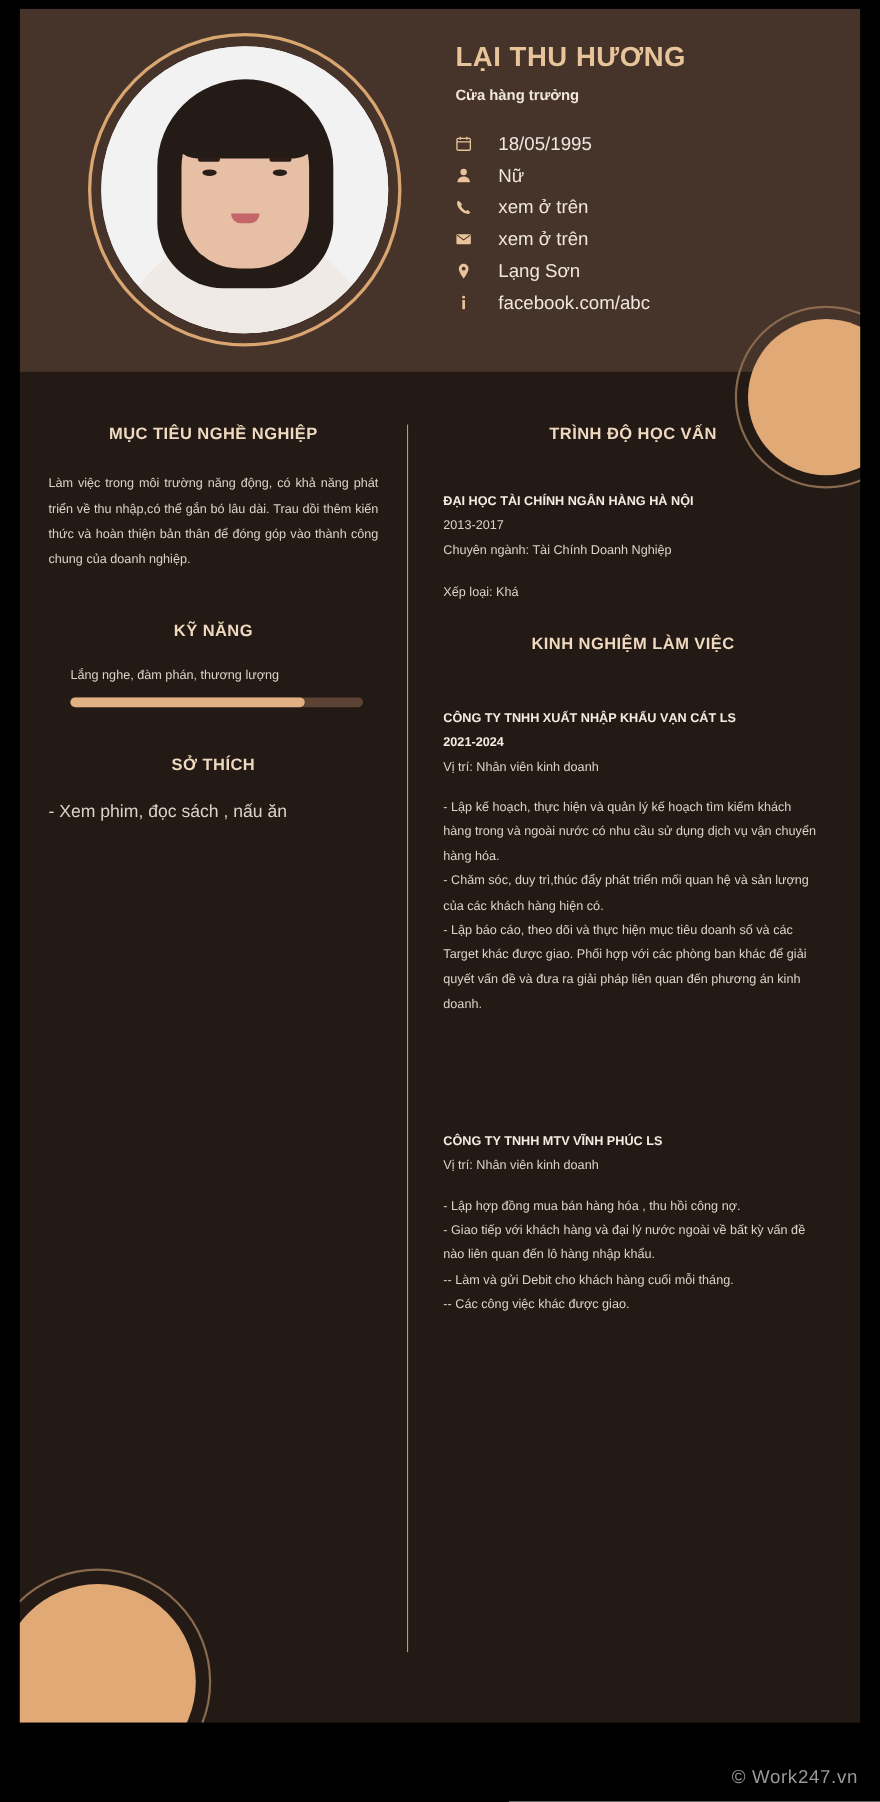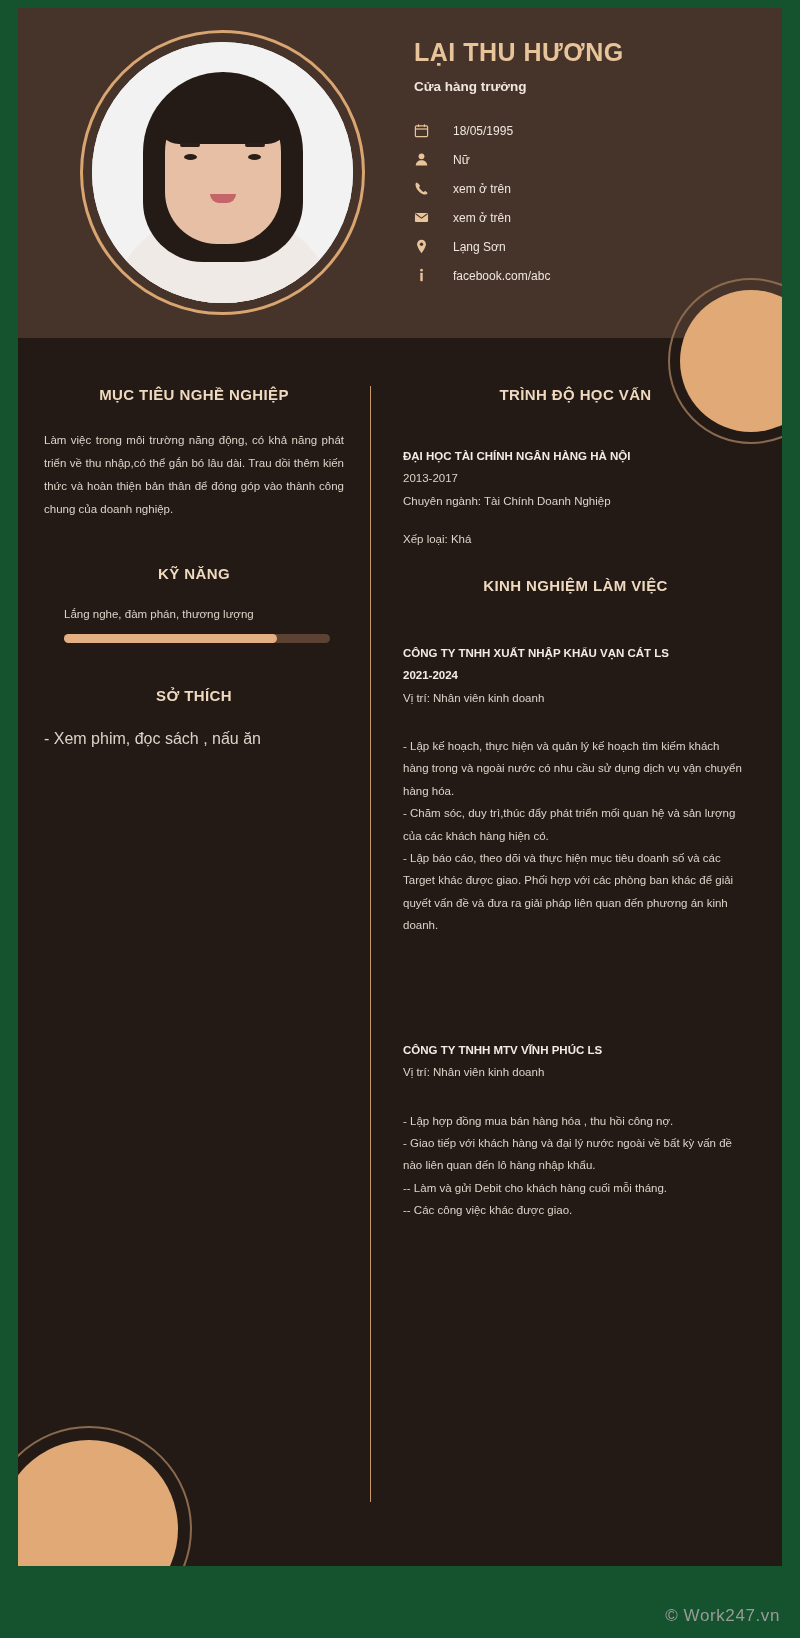--- a/index.html
+++ b/index.html
@@ -5,21 +5,21 @@
   * { box-sizing: border-box; margin: 0; padding: 0; }
   html, body {
     width: 800px;
     background: #ffffff;
     font-family: "Liberation Sans", sans-serif;
   }
   .page {
     position: relative;
     width: 800px;
     height: 1638px;
-    background: #14532d;
+    background: #000000;
     overflow: hidden;
   }
   .cv {
     position: absolute;
     left: 18px;
     top: 8px;
     width: 764px;
     height: 1558px;
     background: #231a16;
     overflow: hidden;
@@ -110,21 +110,21 @@
   .info-icon {
     width: 30px;
     color: #e8c49a;
     display: flex;
     align-items: center;
     justify-content: flex-start;
   }
   .info-icon svg { display: block; }
   .info-text {
     color: #efe7de;
-    font-size: 12px;
+    font-size: 17px;
     padding-left: 9px;
   }
 
   
   .circ-right {
     position: absolute;
     right: -40px;
     top: 282px;
     width: 142px;
     height: 142px;
@@ -232,21 +232,21 @@
   .bold-up {
     color: #f3ece4;
     font-size: 11.5px;
     font-weight: bold;
     line-height: 1.95;
   }
   .gap-sm { height: 16px; }
   .gap-md { height: 26px; }
   .gap-lg { height: 96px; }
   .exp-block { margin-top: 6px; }
-  .exp-body { margin-top: 26px; }
+  .exp-body { margin-top: 14px; }
   .footer {
     position: absolute;
     right: 20px;
     bottom: 12px;
     color: #9a9a9a;
     font-size: 17px;
     letter-spacing: 0.6px;
   }
 </style>
 </head>

